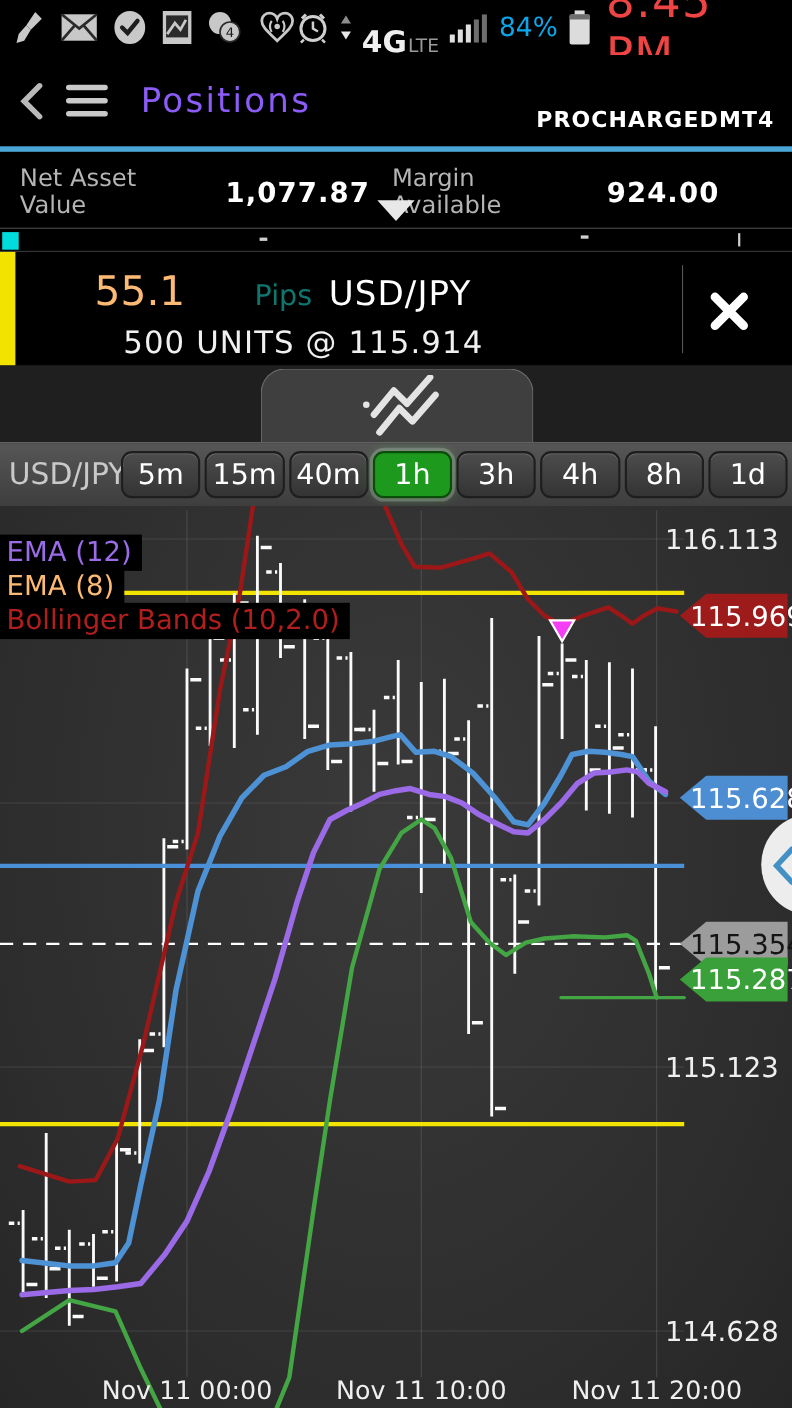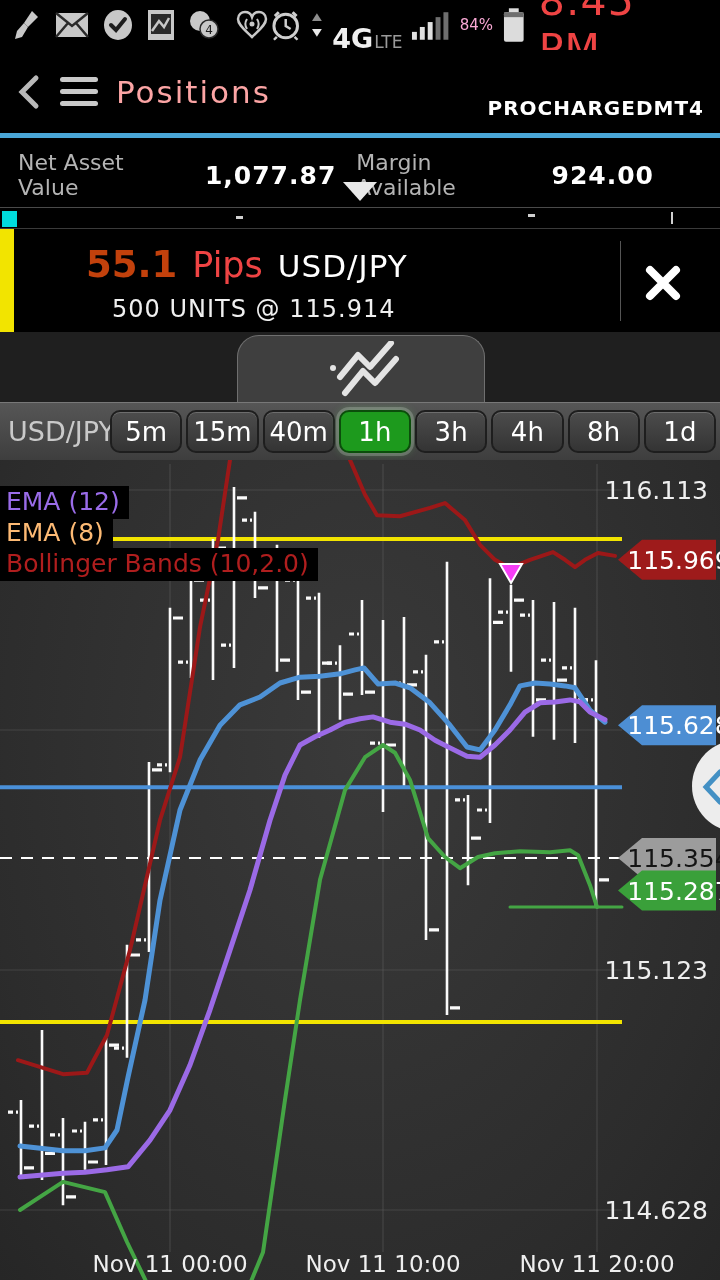--- a/index.html
+++ b/index.html
@@ -6,48 +6,48 @@
   #app{position:relative;width:720px;height:1280px;background:#000;overflow:hidden;
        font-family:"DejaVu Sans",sans-serif;color:#fff;}
   
   .status-bar{position:absolute;top:0;left:0;width:720px;height:50px;background:#000;
     display:flex;align-items:center;padding:0 12px;box-sizing:border-box;}
   .sb-left{display:flex;align-items:center;gap:13px;}
   .sb-right{display:flex;align-items:center;gap:9px;margin-left:auto;}
   .sb-net{display:flex;align-items:baseline;color:#e8e8e8;}
   .sb-net .g4{font-size:27px;font-weight:bold;color:#efefef;margin-top:27px;}
   .sb-net .lte{font-size:17px;color:#9a9a9a;margin-left:1px;}
-  .sb-pct{font-size:15px;color:#f9a8d4;}
+  .sb-pct{font-size:24px;color:#0ea5e9;}
   .sb-time{font-size:41px;color:#ef4444;letter-spacing:1px;margin-left:4px;}
   
   .app-header{position:absolute;top:50px;left:0;width:720px;height:88px;background:#000;
     border-bottom:5px solid #4aa6d6;display:flex;align-items:center;box-sizing:border-box;padding:0 16px;}
   .burger{width:38px;display:flex;flex-direction:column;gap:7px;margin-left:18px;}
   .burger span{height:5px;background:#c9c9c9;border-radius:3px;}
-  .hdr-title{font-size:31px;color:#fca5a5;margin-left:18px;letter-spacing:2px;}
+  .hdr-title{font-size:31px;color:#8b5cf6;margin-left:30px;letter-spacing:2px;}
   .hdr-account{margin-left:auto;font-size:20px;font-weight:bold;color:#fff;letter-spacing:1px;margin-top:33px;}
   
   .summary{position:absolute;top:143px;left:0;width:720px;height:64px;background:#000;
     display:flex;align-items:center;box-sizing:border-box;padding:0 66px 0 18px;justify-content:space-between;gap:20px;}
   .sum-label{font-size:22px;color:#b4b4b4;}
   .sum-value{font-size:25px;color:#fff;font-weight:bold;letter-spacing:1px;}
   .sum-caret{position:absolute;left:343px;top:182px;width:0;height:0;
     border-left:17px solid transparent;border-right:17px solid transparent;border-top:19px solid #e8e8e8;z-index:5;}
   
   .hidden-row{position:absolute;top:207px;left:0;width:720px;height:21px;background:#000;border-top:1px solid #4a4a4a;}
   .cyan-chip{position:absolute;left:2px;top:3px;width:15px;height:16px;background:#00dcdc;}
   .frag{position:absolute;background:#cfcfcf;}
   
   .pos-card{position:absolute;top:228px;left:0;width:720px;height:104px;background:#000;border-top:1px solid #3a3a3a;}
   .yellow-bar{position:absolute;left:0;top:0;width:14px;height:104px;background:#f2e400;}
   .pos-line1{position:absolute;left:86px;top:14px;display:flex;align-items:baseline;gap:15px;}
-  .pips-val{font-size:37px;font-weight:bold;color:#c2410c;}
-  .pips-lbl{font-size:35px;color:#ef4444;}
+  .pips-val{font-size:37px;font-weight:normal;color:#fdba74;}
+  .pips-lbl{font-size:26px;color:#0f766e;margin-left:48px;}
   .pos-inst{font-size:31px;color:#fff;letter-spacing:1px;}
-  .pos-line2{position:absolute;left:112px;top:66px;font-size:24px;color:#f0f0f0;letter-spacing:1px;}
+  .pos-line2{position:absolute;left:112px;top:66px;font-size:28px;color:#f0f0f0;letter-spacing:1px;}
   .pos-divider{position:absolute;left:620px;top:12px;width:1px;height:80px;background:#555;}
   .pos-close{position:absolute;left:641px;top:32px;width:44px;height:44px;cursor:pointer;}
   
   .tab-strip{position:absolute;top:332px;left:0;width:720px;height:70px;background:#1f1f1f;}
   .chart-tab{position:absolute;top:335px;left:237px;width:248px;height:67px;background:#3f3f3f;
     border:1px solid #6f6f6f;border-bottom:none;border-radius:22px 22px 0 0;box-sizing:border-box;}
   .chart-tab svg{position:absolute;left:50%;top:50%;transform:translate(-50%,-50%);}
   .tf-bar{position:absolute;top:402px;left:0;width:720px;height:58px;
     background:linear-gradient(#565656,#3e3e3e);border-top:1px solid #787878;
     display:flex;align-items:center;box-sizing:border-box;padding:0 4px 0 8px;}

